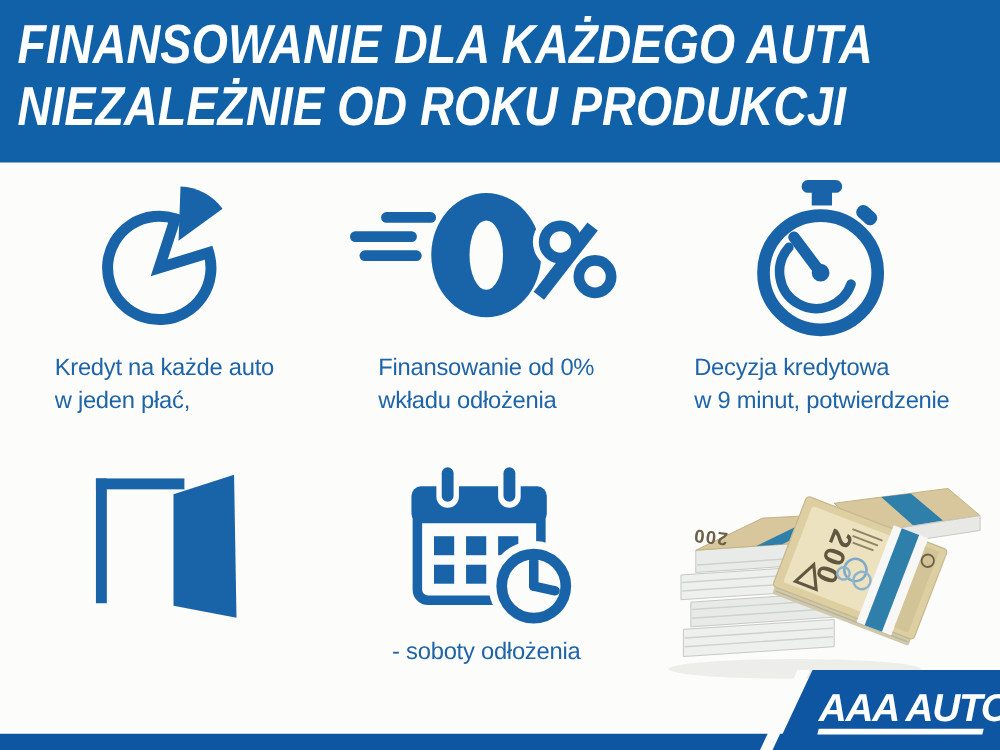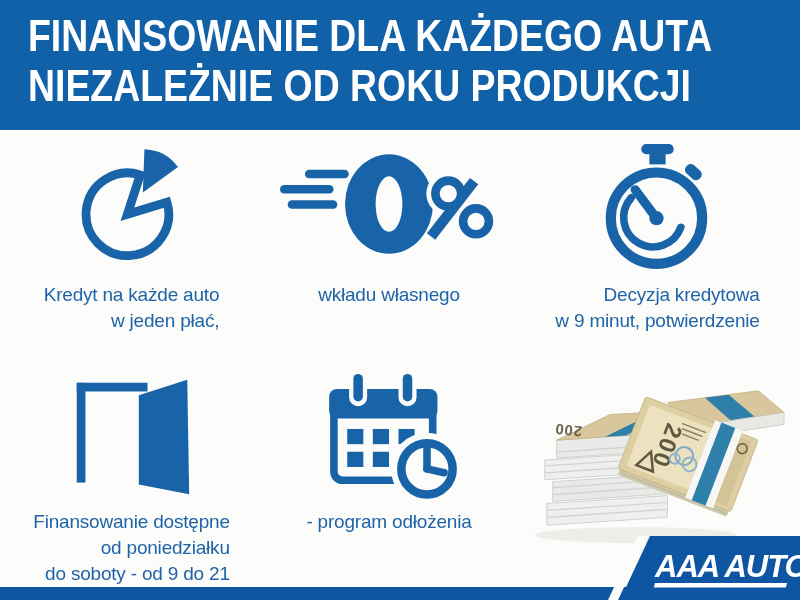--- a/index.html
+++ b/index.html
@@ -1,32 +1,32 @@
 <!DOCTYPE html>
 <html><head>
 <meta charset="utf-8">
 <style>
   * { margin:0; padding:0; box-sizing:border-box; }
   html,body { width:800px; height:600px; }
   body { font-family:"Liberation Sans", sans-serif; background:#ffffff; }
   .poster { position:relative; width:800px; height:600px; background:#fcfcfa; overflow:hidden; }
 
   
-  .hdr { position:absolute; top:0; left:0; width:800px; height:130px; background:#1161a9; color:#fff; padding:11px 0 0 28px; }
+  .hdr { position:absolute; top:0; left:0; width:800px; height:130px; background:#1161a9; color:#fff; padding:11px 0 0 14px;font-style:italic; }
   .hdr-line { font-size:44px; font-weight:bold; line-height:50px; letter-spacing:0px; white-space:nowrap;
               transform:scaleX(0.85); transform-origin:left center; }
 
   
   .grid { position:absolute; top:130px; left:0; width:800px; height:458px;
           display:grid; grid-template-columns:263px 252px 285px; grid-template-rows:237px 221px; }
   .cell { display:flex; flex-direction:column; align-items:center; }
   .icon-box { display:flex; align-items:center; justify-content:center; }
   .r1 .icon-box { height:152px; }
   .r2 .icon-box { height:142px; }
-  .caption { text-align:right; font-size:19px; line-height:26px; color:#1e64a8; letter-spacing:-0.2px; }
+  .caption { text-align:left; font-size:19px; line-height:26px; color:#1e64a8; letter-spacing:-0.2px; }
   .caption span { display:block; }
   .ico { color:#1964a9; display:block; }
   .money-cell { align-items:flex-start; }
 
   
   .footer-bar { position:absolute; left:0; bottom:0; width:800px; height:13px; background:#0e56a2; }
   .logo-svg { position:absolute; right:0; bottom:0; display:block; }
 </style>
 </head>
 <body>
@@ -61,21 +61,22 @@
           <rect x="8" y="50" width="52" height="9" rx="4.5" fill="currentColor"></rect>
           <ellipse cx="114" cy="54" rx="46" ry="52" fill="currentColor"></ellipse>
           <ellipse cx="114" cy="54" rx="14" ry="29" fill="#fcfcfa"></ellipse>
           <circle cx="176" cy="43" r="23" fill="#fcfcfa"></circle>
           <line x1="158" y1="88" x2="203" y2="30" stroke="currentColor" stroke-width="11"></line>
           <circle cx="176" cy="43" r="13.5" fill="#fcfcfa" stroke="currentColor" stroke-width="9"></circle>
           <circle cx="205" cy="72" r="13.5" fill="#fcfcfa" stroke="currentColor" stroke-width="9"></circle>
         </svg>
       </div>
       <div class="caption">
-        <span>wkładu własnego</span>
+        <span>Finansowanie od 0%</span>
+        <span>wkładu odłożenia</span>
       </div>
     </div>
 
     <div class="cell r1">
       <div class="icon-box">
         <svg class="ico" width="125" height="134" viewBox="0 0 120 132">
           <rect x="44" y="5" width="32" height="10" rx="5" fill="currentColor"></rect>
           <rect x="52" y="11" width="16" height="14" fill="currentColor"></rect>
           <g transform="translate(95,33) rotate(42)">
             <rect x="-9" y="-6" width="18" height="11" rx="5" fill="currentColor"></rect>
@@ -93,25 +94,20 @@
     </div>
 
     <div class="cell r2">
       <div class="icon-box">
         <svg class="ico" width="126" height="128" viewBox="0 0 130 130">
           <rect x="8" y="8" width="9" height="103" fill="currentColor"></rect>
           <rect x="8" y="8" width="73" height="9" fill="currentColor"></rect>
           <polygon points="72,21 122,5 124,123 72,113" fill="currentColor"></polygon>
         </svg>
       </div>
-      <div class="caption">
-        <span>Finansowanie dostępne</span>
-        <span>od poniedziałku</span>
-        <span>do soboty - od 9 do 21</span>
-      </div>
     </div>
 
     <div class="cell r2">
       <div class="icon-box">
         <svg class="ico" width="152" height="136" viewBox="0 0 160 143">
           <rect x="22" y="28" width="104" height="88" rx="9" fill="none" stroke="currentColor" stroke-width="8"></rect>
           <rect x="17" y="20" width="114" height="31" rx="8" fill="currentColor"></rect>
           <rect x="38" y="2" width="19" height="36" rx="9.5" fill="#fcfcfa"></rect>
           <rect x="90" y="2" width="19" height="36" rx="9.5" fill="#fcfcfa"></rect>
           <rect x="42.5" y="4" width="10" height="29" rx="5" fill="currentColor"></rect>
@@ -122,21 +118,21 @@
           <rect x="36" y="86" width="17" height="16" fill="currentColor"></rect>
           <rect x="63" y="86" width="17" height="16" fill="currentColor"></rect>
           <rect x="90" y="86" width="17" height="16" fill="currentColor"></rect>
           <circle cx="120" cy="104" r="38" fill="#fcfcfa"></circle>
           <circle cx="120" cy="104" r="27" fill="#fcfcfa" stroke="currentColor" stroke-width="9"></circle>
           <line x1="120" y1="104" x2="120" y2="83" stroke="currentColor" stroke-width="8" stroke-linecap="round"></line>
           <line x1="120" y1="104" x2="138" y2="108" stroke="currentColor" stroke-width="8" stroke-linecap="round"></line>
         </svg>
       </div>
       <div class="caption">
-        <span>- program odłożenia</span>
+        <span>- soboty odłożenia</span>
       </div>
     </div>
 
     <div class="cell r2 money-cell">
       <svg width="285" height="178" viewBox="0 0 280 180" style="margin-top:2px">
         <ellipse cx="118" cy="168" rx="102" ry="8" fill="#ededea"></ellipse>
 
         <g stroke="#c6c8c5" stroke-width="0.8">
           <polygon points="28,158 150,150 150,128 28,136" fill="#eef0ee"></polygon>
           <polygon points="34,134 152,126 152,106 34,114" fill="#e8eae8"></polygon>

